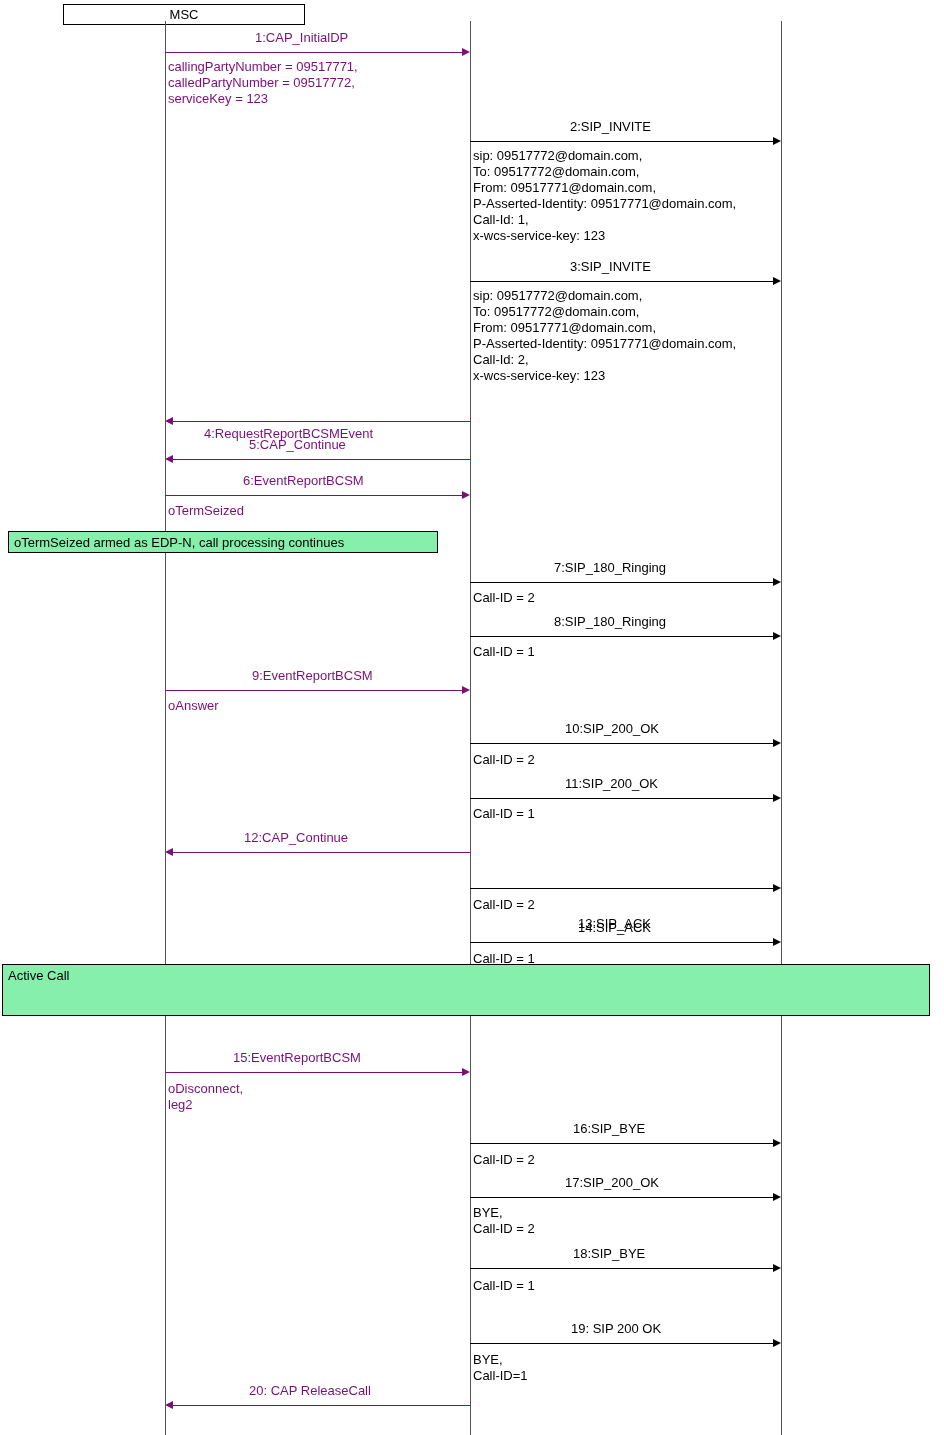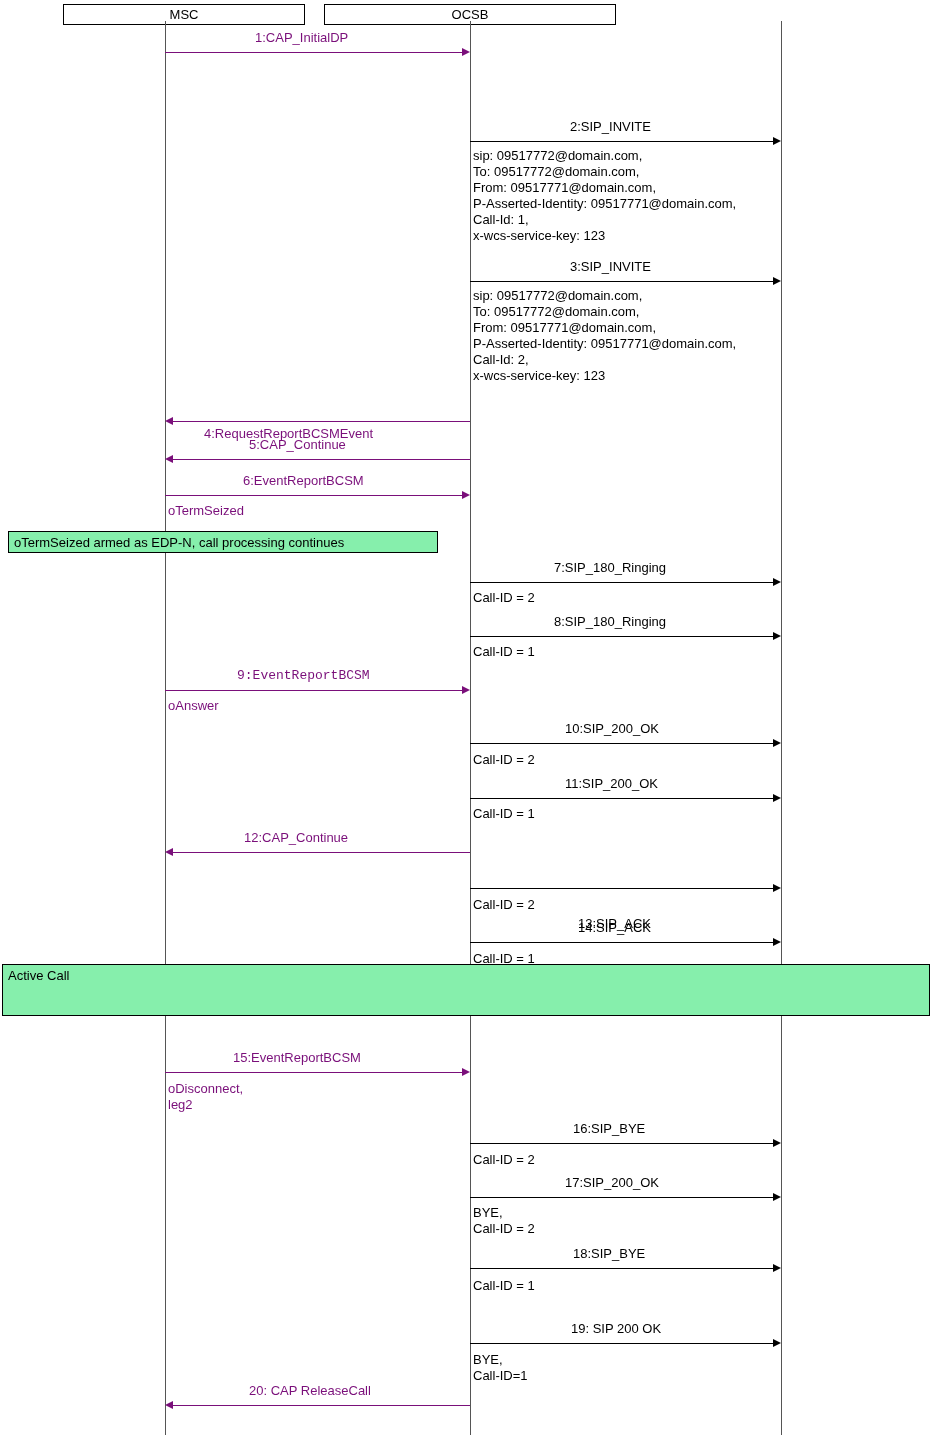--- a/index.html
+++ b/index.html
@@ -89,31 +89,31 @@
   }
 </style>
 </head>
 <body>
 
 <div id="diagram">
 
   <div class="lifeline-head" style="left:63px; top:4px; width:242px;">
     <span>MSC</span>
   </div>
-  <div class="lifeline-head" style="left:324px; top:4px; width:292px;">
-    <span>OCSB</span>
-  </div>
 
   <div class="lifeline-line" style="left:165px; height:1414px;"></div>
   <div class="lifeline-line" style="left:470px; height:1414px;"></div>
   <div class="lifeline-line" style="left:781px; height:1414px;"></div>
 
   <div class="msg-label" style="left:255px; top:30px;">1:CAP_InitialDP</div>
   <div class="arrow-line" style="left:165px; top:52px; width:297px;"></div>
   <div class="arrow-head right" style="left:462px; top:48px;"></div>
+  <div class="note" style="left:168px; top:59px;">callingPartyNumber = 09517771,
+calledPartyNumber = 09517772,
+serviceKey = 123</div>
 
   <div class="msg-label black" style="left:570px; top:119px;">2:SIP_INVITE</div>
   <div class="arrow-line black" style="left:470px; top:141px; width:303px;"></div>
   <div class="arrow-head right black" style="left:773px; top:137px;"></div>
   <div class="note black" style="left:473px; top:148px;">sip: 09517772@domain.com,
 To: 09517772@domain.com,
 From: 09517771@domain.com,
 P-Asserted-Identity: 09517771@domain.com,
 Call-Id: 1,
 x-wcs-service-key: 123</div>
@@ -148,21 +148,21 @@
   <div class="msg-label black" style="left:554px; top:560px;">7:SIP_180_Ringing</div>
   <div class="arrow-line black" style="left:470px; top:582px; width:303px;"></div>
   <div class="arrow-head right black" style="left:773px; top:578px;"></div>
   <div class="note black" style="left:473px; top:590px;">Call-ID = 2</div>
 
   <div class="msg-label black" style="left:554px; top:614px;">8:SIP_180_Ringing</div>
   <div class="arrow-line black" style="left:470px; top:636px; width:303px;"></div>
   <div class="arrow-head right black" style="left:773px; top:632px;"></div>
   <div class="note black" style="left:473px; top:644px;">Call-ID = 1</div>
 
-  <div class="msg-label" style="left:237px; top:668px;font-family:Liberation Mono, monospace;">9:EventReportBCSM</div>
+  <div class="msg-label" style="left:252px; top:668px;">9:EventReportBCSM</div>
   <div class="arrow-line" style="left:165px; top:690px; width:297px;"></div>
   <div class="arrow-head right" style="left:462px; top:686px;"></div>
   <div class="note" style="left:168px; top:698px;">oAnswer</div>
 
   <div class="msg-label black" style="left:565px; top:721px;">10:SIP_200_OK</div>
   <div class="arrow-line black" style="left:470px; top:743px; width:303px;"></div>
   <div class="arrow-head right black" style="left:773px; top:739px;"></div>
   <div class="note black" style="left:473px; top:752px;">Call-ID = 2</div>
 
   <div class="msg-label black" style="left:565px; top:776px;">11:SIP_200_OK</div>

